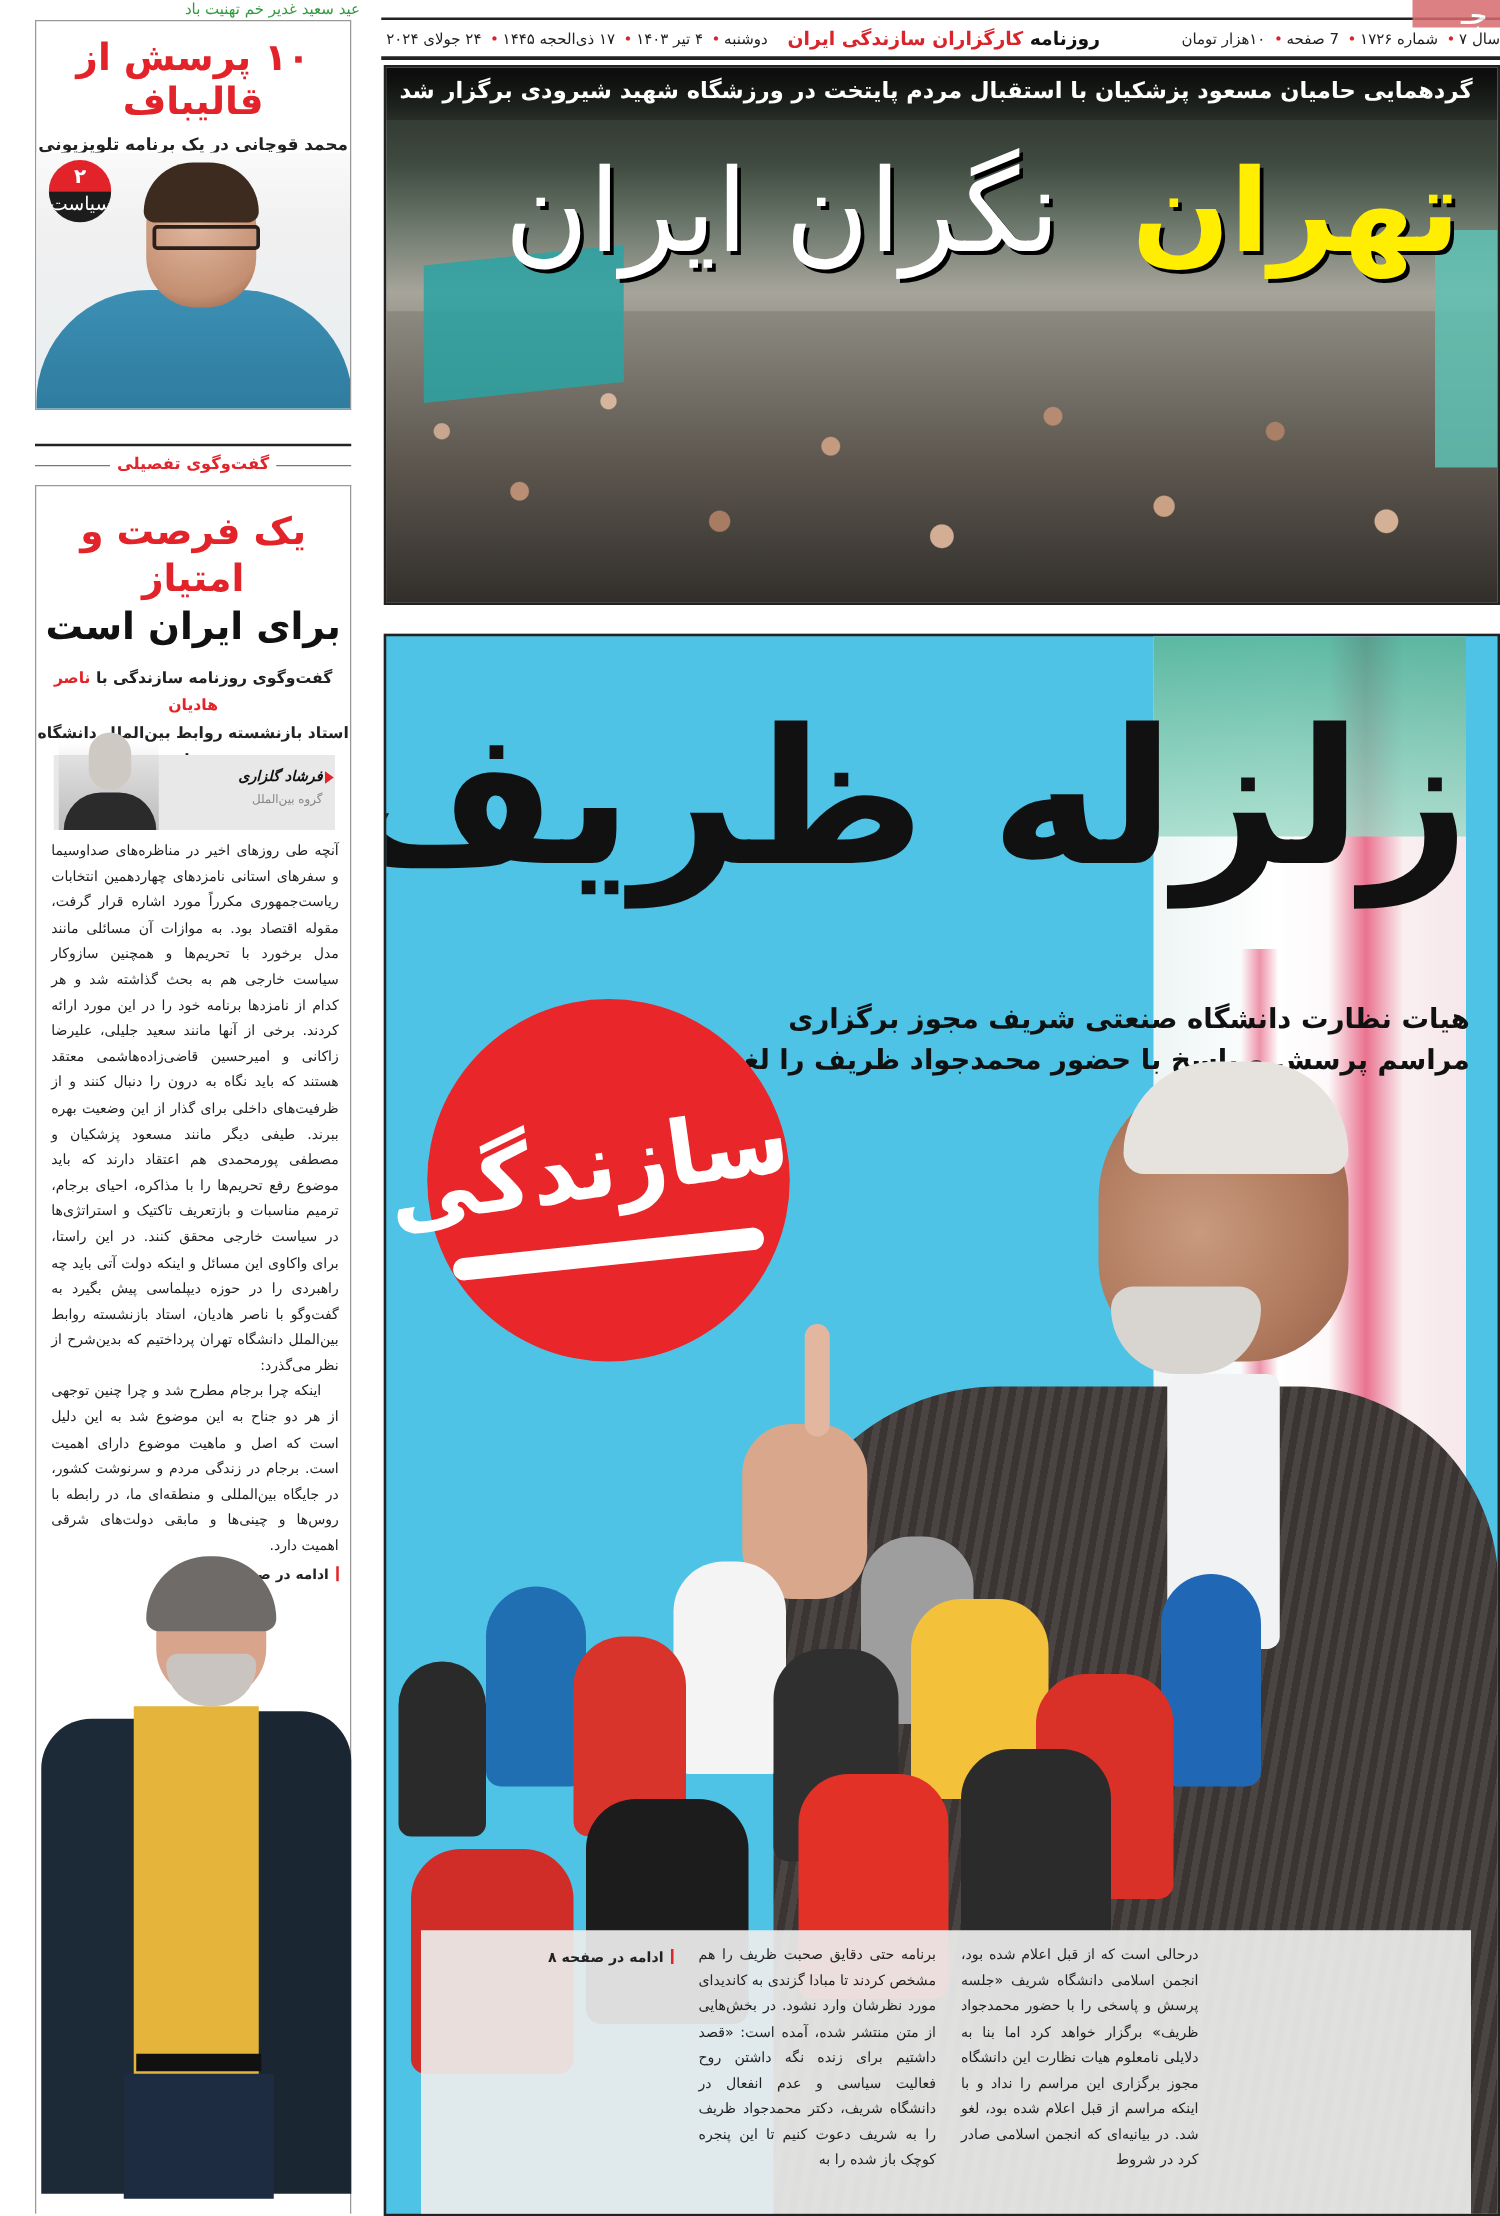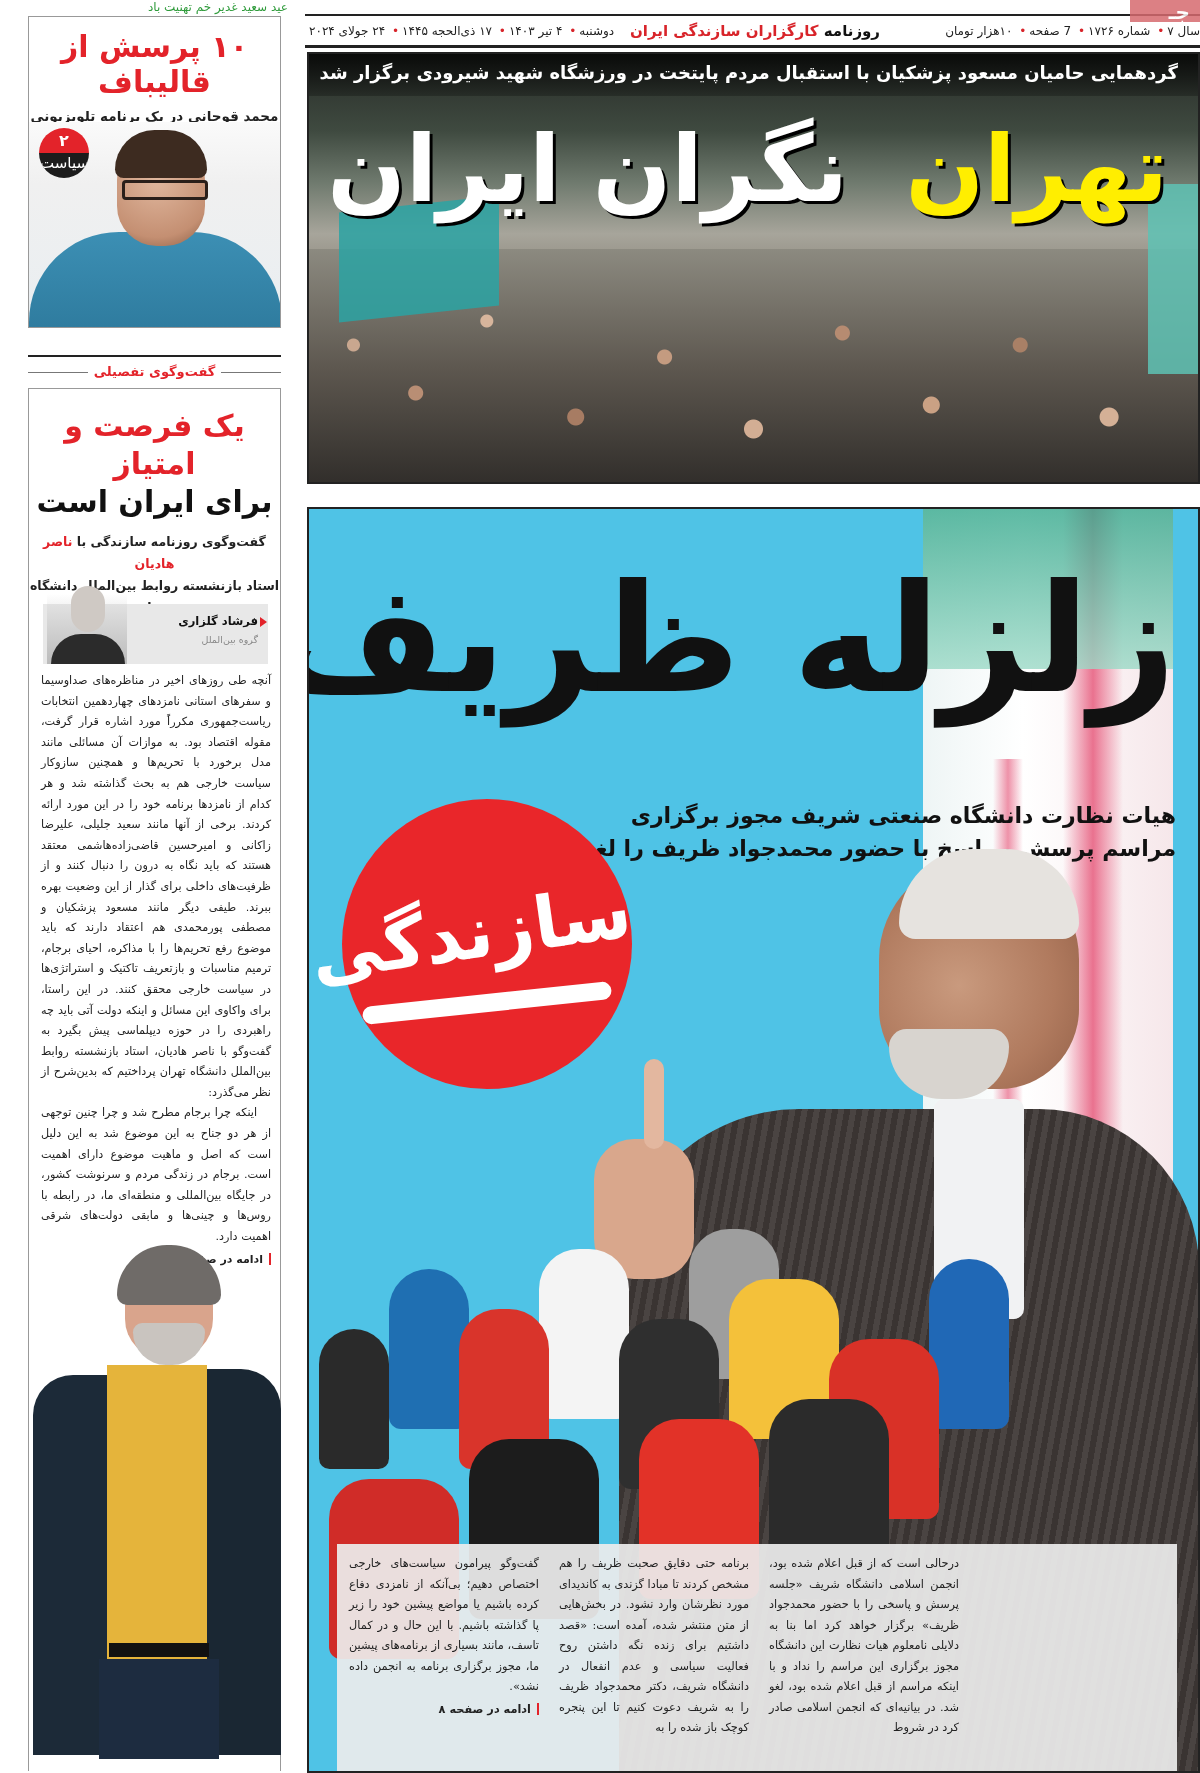--- a/index.html
+++ b/index.html
@@ -42,21 +42,21 @@
   .int-head .l1 { font-size: 30px; color: #111; display: block; }
   .int-head .l2 { font-size: 30px; color: #e3232a; display: block; }
   .int-head .l3 { font-size: 30px; color: #111; display: block; }
   .int-intro { text-align: center; font-size: 12.5px; font-weight: bold; line-height: 22px; margin-top: 10px; color: #222; }
   .int-intro .red { color: #e3232a; }
 
   .author-strip { position: absolute; left: 14px; top: 215px; width: 225px; height: 60px; background: #e8e8e8; }
   .author-photo { position: absolute; left: 4px; bottom: 0; width: 80px; height: 78px; background: linear-gradient(180deg, transparent 0%, transparent 10%, #bbb 100%); }
   .author-photo .head { position: absolute; left: 24px; top: 0; width: 34px; height: 46px; border-radius: 17px; background: #cfc9c4; }
   .author-photo .torso { position: absolute; left: 4px; bottom: 0; width: 74px; height: 30px; border-radius: 36px 36px 0 0; background: #2b2b2b; }
-  .author-name { position: absolute; right: 10px; top: 10px; font-size: 11.5px; font-weight: bold; color: #111; }
+  .author-name { position: absolute; right: 10px; top: 10px; font-size: 11.5px; font-weight: bold; color: #111; font-style: italic; }
   .author-name::after { content: ""; position: absolute; right: -9px; top: 3px; border-right: 7px solid #e3232a; border-top: 5px solid transparent; border-bottom: 5px solid transparent; transform: scaleX(-1); }
   .author-dept { position: absolute; right: 10px; top: 30px; font-size: 9.5px; color: #888; }
 
   .int-body { position: absolute; left: 12px; top: 282px; width: 230px; font-size: 11.2px; line-height: 20.6px; text-align: justify; color: #222; }
   .int-body p { margin: 0; }
   .int-q { position: relative; padding-right: 18px; font-weight: bold; }
   .q-icon { position: absolute; right: 0; top: 4px; width: 13px; height: 13px; border-radius: 50%; background: #e3232a; }
   .cont-note { font-weight: bold; font-size: 11px; margin-top: 2px; }
   .cont-note .bar { display: inline-block; width: 2px; height: 12px; background: #e3232a; margin-left: 6px; vertical-align: -2px; }
 
@@ -82,21 +82,21 @@
       radial-gradient(circle at 40% 45%, #c49b80 0 7px, transparent 8px),
       radial-gradient(circle at 50% 75%, #d3ae94 0 9px, transparent 10px),
       radial-gradient(circle at 60% 35%, #b68b71 0 7px, transparent 8px),
       radial-gradient(circle at 70% 65%, #caa184 0 8px, transparent 9px),
       radial-gradient(circle at 80% 40%, #a98066 0 7px, transparent 8px),
       radial-gradient(circle at 90% 70%, #d4b096 0 9px, transparent 10px),
       linear-gradient(180deg, #8c8a80 0%, #5d574f 50%, #2f2c29 100%); }
   .banner-flag { position: absolute; left: 30px; top: 150px; width: 160px; height: 110px; background: #2aa3a3; opacity: 0.85; transform: skewY(-6deg); }
   .banner-flag-r { position: absolute; right: 0; top: 130px; width: 50px; height: 190px; background: #5ec2b4; opacity: 0.85; }
   .headline-yellow { position: absolute; right: 30px; top: 70px; font-size: 92px; font-weight: bold; color: #ffee00; text-shadow: 3px 3px 0 #000; line-height: 1; }
-  .headline-white { position: absolute; right: 350px; top: 70px; font-size: 92px; font-weight: bold; color: #fff; text-shadow: 3px 3px 0 #000; line-height: 1; white-space: nowrap; }
+  .headline-white { position: absolute; right: 350px; top: 70px; font-size: 92px; font-weight: normal; color: #fff; text-shadow: 3px 3px 0 #000; line-height: 1; white-space: nowrap; }
 
   
   .main-story { position: absolute; left: 307px; top: 507px; width: 893px; height: 1266px; border: 2px solid #222; overflow: hidden; background: #4fc3e6; }
   .flag-bg { position: absolute; right: 25px; top: 0; width: 250px; height: 920px; background: linear-gradient(90deg, #eef5f5 0%, #ffffff 40%, #f6e7ea 100%); }
   .flag-bg::before { content: ""; position: absolute; right: 50px; top: 0; width: 60px; height: 100%; background: linear-gradient(90deg, transparent, #e23a63, transparent); opacity: 0.7; }
   .flag-bg::after { content: ""; position: absolute; right: 150px; top: 250px; width: 30px; height: 70%; background: linear-gradient(90deg, transparent, #e23a63, transparent); opacity: 0.55; }
   .flag-top { position: absolute; right: 25px; top: 0; width: 250px; height: 160px; background: linear-gradient(180deg, #36a98d 0%, #9bd9c6 100%); opacity: 0.8; }
   .blue-edge { position: absolute; right: 0; top: 0; width: 25px; height: 100%; background: #4fc3e6; }
 
   .kicker { position: absolute; right: 22px; top: 14px; font-size: 17px; font-weight: bold; color: #111; white-space: nowrap; }
@@ -285,17 +285,16 @@
       <div class="mic m10"></div>
       <div class="mic m11"></div>
       <div class="mic m12"></div>
       <div class="mic m13"></div>
   </div>
 
   <div class="bottom-panel">
     <div class="bp-col c2">درحالی است که از قبل اعلام شده بود، انجمن اسلامی دانشگاه شریف «جلسه پرسش و پاسخی را با حضور محمدجواد ظریف» برگزار خواهد کرد اما بنا به دلایلی نامعلوم هیات نظارت این دانشگاه مجوز برگزاری این مراسم را نداد و با اینکه مراسم از قبل اعلام شده بود، لغو شد. در بیانیه‌ای که انجمن اسلامی صادر کرد در شروط</div>
     <div class="bp-col c3">برنامه حتی دقایق صحبت ظریف را هم مشخص کردند تا مبادا گزندی به کاندیدای مورد نظرشان وارد نشود. در بخش‌هایی از متن منتشر شده، آمده است: «قصد داشتیم برای زنده نگه داشتن روح فعالیت سیاسی و عدم انفعال در دانشگاه شریف، دکتر محمدجواد ظریف را به شریف دعوت کنیم تا این پنجره کوچک باز شده را به</div>
     <div class="bp-col c4">
-      <div>گفت‌وگو پیرامون سیاست‌های خارجی اختصاص دهیم؛ بی‌آنکه از نامزدی دفاع کرده باشیم یا مواضع پیشین خود را زیر پا گذاشته باشیم. با این حال و در کمال تاسف، مانند بسیاری از برنامه‌های پیشین ما، مجوز برگزاری برنامه به انجمن داده نشد».</div>
       <div class="bp-cont"><span class="bar"></span><span>ادامه در صفحه ۸</span></div>
     </div>
   </div>
 </div>
 
 </body></html>

